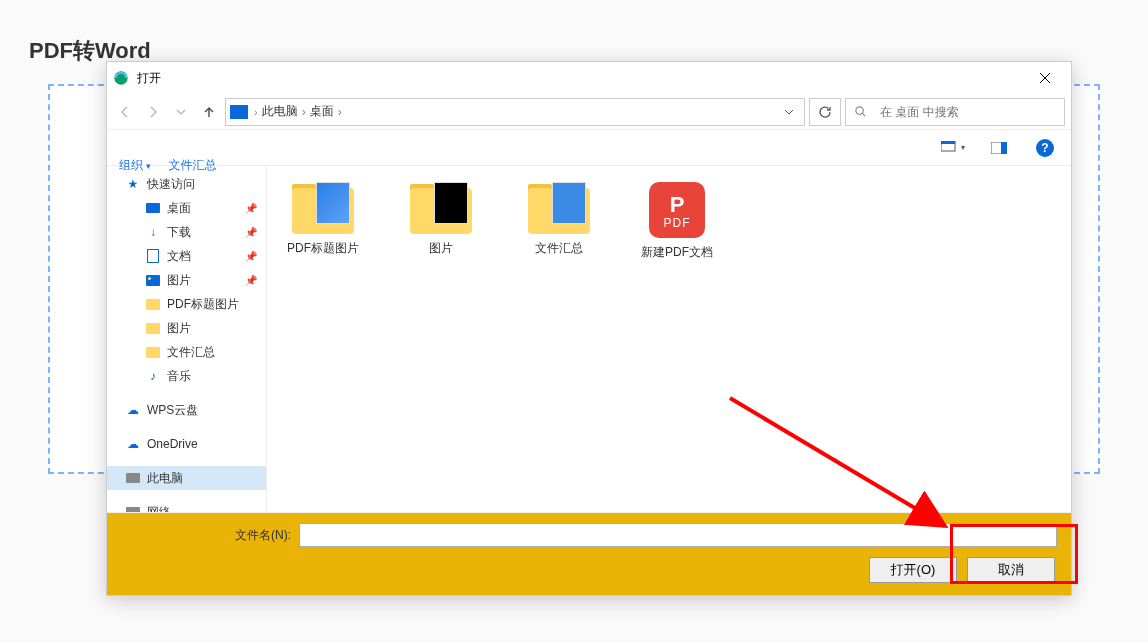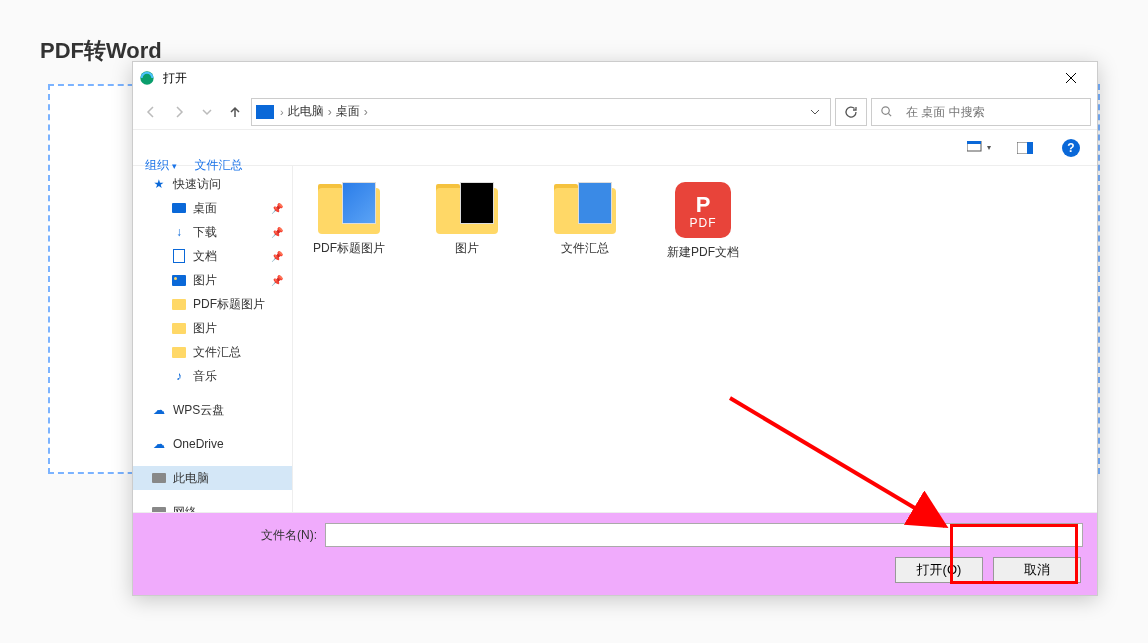--- a/index.html
+++ b/index.html
@@ -1,23 +1,23 @@
 <!DOCTYPE html>
 <html><head>
 <meta charset="utf-8">
 <style>
 * { box-sizing: border-box; margin: 0; padding: 0; font-family: "Microsoft YaHei", "Segoe UI", sans-serif; }
 body { background: #f5f5f5; width: 1148px; height: 643px; position: relative; overflow: hidden; }
 
 .page-bg { position: absolute; inset: 0; background: #fafafa; }
-.page-title { position: absolute; left: 40px; top: 36px; font-size: 22px; font-weight: 600; color: #333; }
+.page-title { position: absolute; left: 29px; top: 36px; font-size: 22px; font-weight: 600; color: #333; }
 .drop-zone { position: absolute; left: 48px; top: 84px; right: 48px; height: 390px; border: 2px dashed #7bb3ff; background: #fff; }
 
 .dialog {
-  position: absolute; left: 132px; top: 61px; width: 966px; height: 535px;
+  position: absolute; left: 106px; top: 61px; width: 966px; height: 535px;
   background: #fff; border: 1px solid #ccc; box-shadow: 0 4px 20px rgba(0,0,0,0.2);
   display: flex; flex-direction: column;
 }
 .titlebar { height: 32px; display: flex; align-items: center; padding: 0 6px; }
 .titlebar-icon { width: 16px; height: 16px; margin-right: 8px; }
 .titlebar-title { font-size: 12px; color: #000; }
 .titlebar-spacer { flex: 1; }
 .titlebar-close { width: 40px; height: 30px; display: flex; align-items: center; justify-content: center; cursor: pointer; }
 
 .navbar { height: 36px; display: flex; align-items: center; padding: 0 6px; gap: 4px; border-bottom: 1px solid #eee; }
@@ -62,21 +62,21 @@
 .folder-back { position: absolute; inset: 0; background: #ffd867; border-radius: 4px; top: 6px; }
 .folder-flap { position: absolute; left: 0; top: 2px; width: 24px; height: 10px; background: #f5c23e; border-radius: 2px 2px 0 0; }
 .folder-sheet { position: absolute; right: 4px; top: 0px; width: 34px; height: 42px; background: #fff; border: 1px solid #ddd; }
 .folder-sheet.blue { background: linear-gradient(135deg,#2b7de9,#5ba3f5); }
 .folder-sheet.qr { background: #000; }
 .folder-sheet.doc { background: #3a8ae6; }
 .pdf-thumb { width: 56px; height: 56px; background: #e8443a; border-radius: 10px; display: flex; flex-direction: column; align-items: center; justify-content: center; color: #fff; }
 .pdf-thumb .p { font-size: 22px; font-weight: bold; transform: translateY(2px); }
 .pdf-thumb .t { font-size: 12px; font-weight: normal; letter-spacing: 1px; }
 
-.footer { border-top: 1px solid #eee; padding: 10px 14px 12px; display: flex; flex-direction: column; gap: 10px; background: #f0abfc; }
+.footer { border-top: 1px solid #eee; padding: 10px 14px 12px; display: flex; flex-direction: column; gap: 10px; background: #eab308; }
 .row { display: flex; align-items: center; gap: 8px; }
 .row-label { font-size: 12px; color: #333; width: 170px; text-align: right; }
 .filename-input { flex: 1; height: 24px; border: 1px solid #aaa; padding: 0 6px; font-size: 12px; background: #fff; }
 .filetype { width: 200px; height: 24px; border: 1px solid #aaa; font-size: 12px; padding: 0 6px; display: flex; align-items: center; justify-content: space-between; background: #efefef; cursor: pointer; }
 .btn { width: 88px; height: 26px; border: 1px solid #999; background: #efefef; font-size: 13px; display: flex; align-items: center; justify-content: center; cursor: pointer; }
 .row2 { justify-content: flex-end; gap: 10px; padding-right: 2px; }
 
 .red-arrow { position: absolute; pointer-events: none; z-index: 50; }
 .red-box { position: absolute; border: 3px solid #ff0000; pointer-events: none; z-index: 51; }
 </style>

